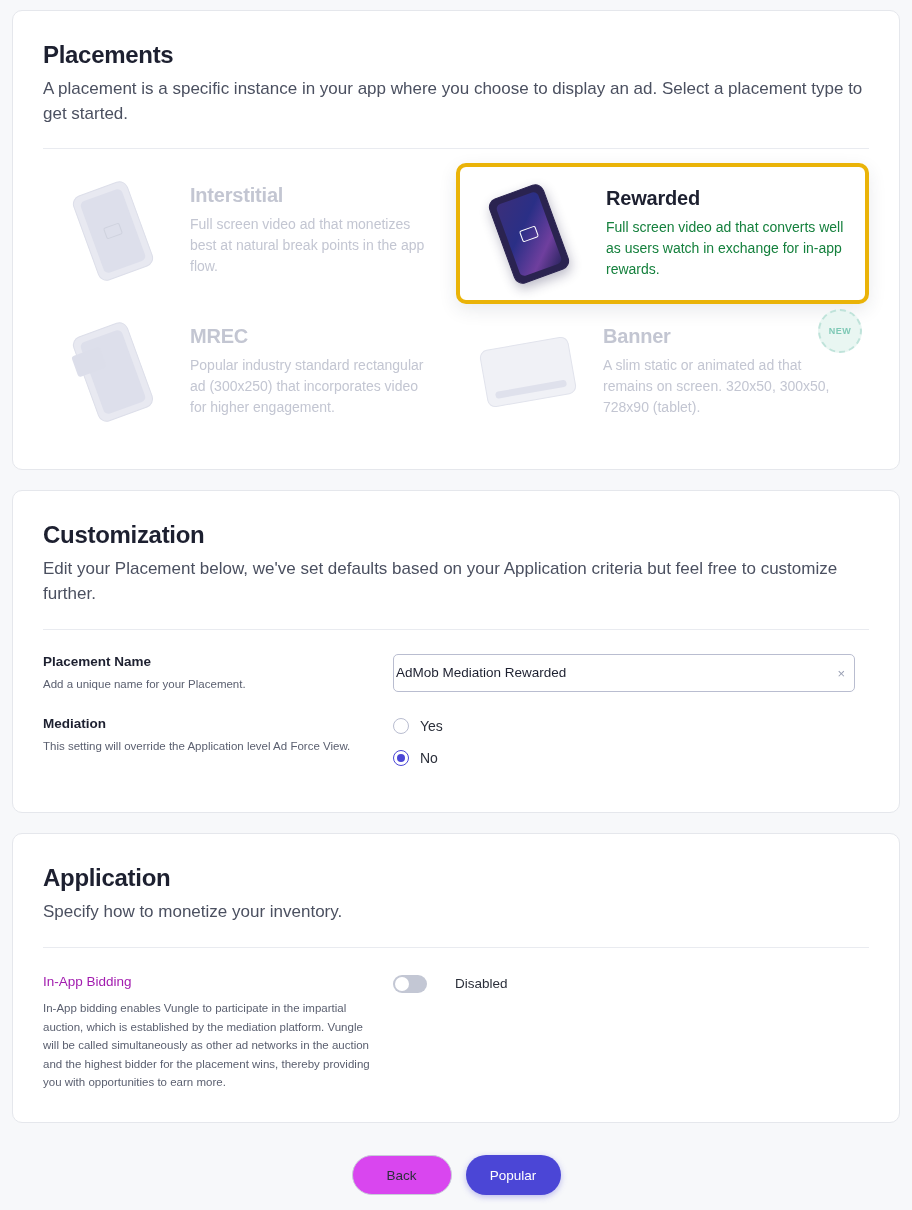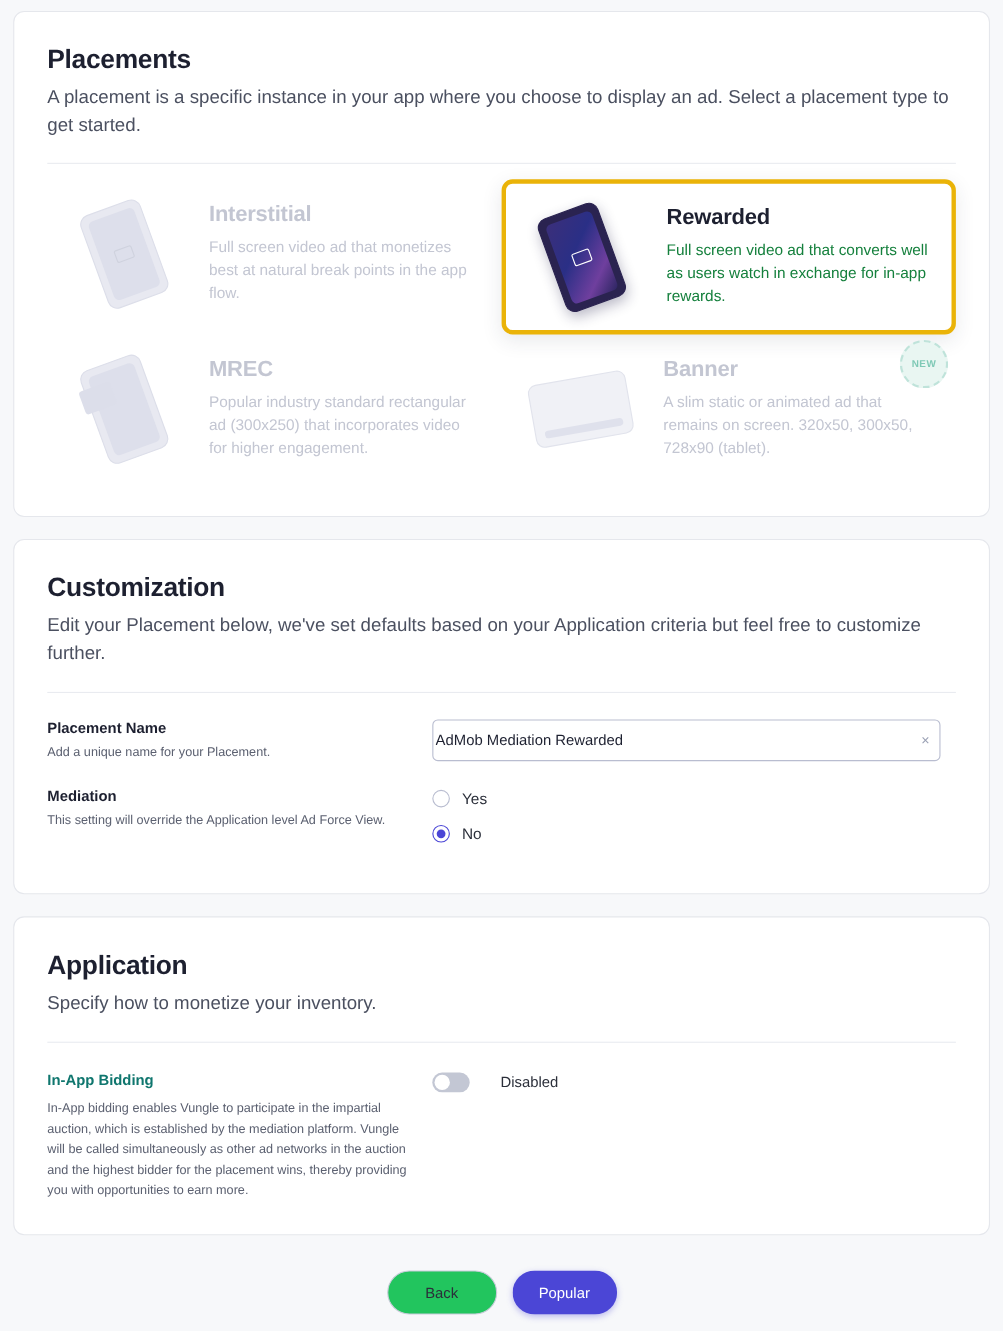--- a/index.html
+++ b/index.html
@@ -240,22 +240,22 @@
 
   
   .mon-row {
     display: flex;
     align-items: flex-start;
     margin-top: 26px;
   }
   .mon-left { width: 350px; min-width: 350px; padding-right: 22px; }
   .mon-left .lbl {
     font-size: 13.5px;
-    font-weight: bold;
-    color: #0f766e;
+    font-weight: normal;
+    color: #a21caf;
     margin-bottom: 10px;
   }
   .mon-left .desc {
     font-size: 11.5px;
     color: #5b6070;
     line-height: 1.62;
   }
   .toggle-wrap {
     display: flex;
     align-items: center;
@@ -292,21 +292,21 @@
     font-size: 13.5px;
     font-family: "Liberation Sans", sans-serif;
     display: flex;
     align-items: center;
     justify-content: center;
     cursor: pointer;
     border: 1px solid transparent;
   }
   .btn-back {
     width: 100px;
-    background: #22c55e;
+    background: #d946ef;
     border-color: #c8ccd9;
     color: #2b2f3a;
   }
   .btn-continue {
     width: 95px;
     background: #4b46d6;
     color: #fff;
     box-shadow: 0 2px 6px rgba(75,70,214,0.35);
   }
 </style>

